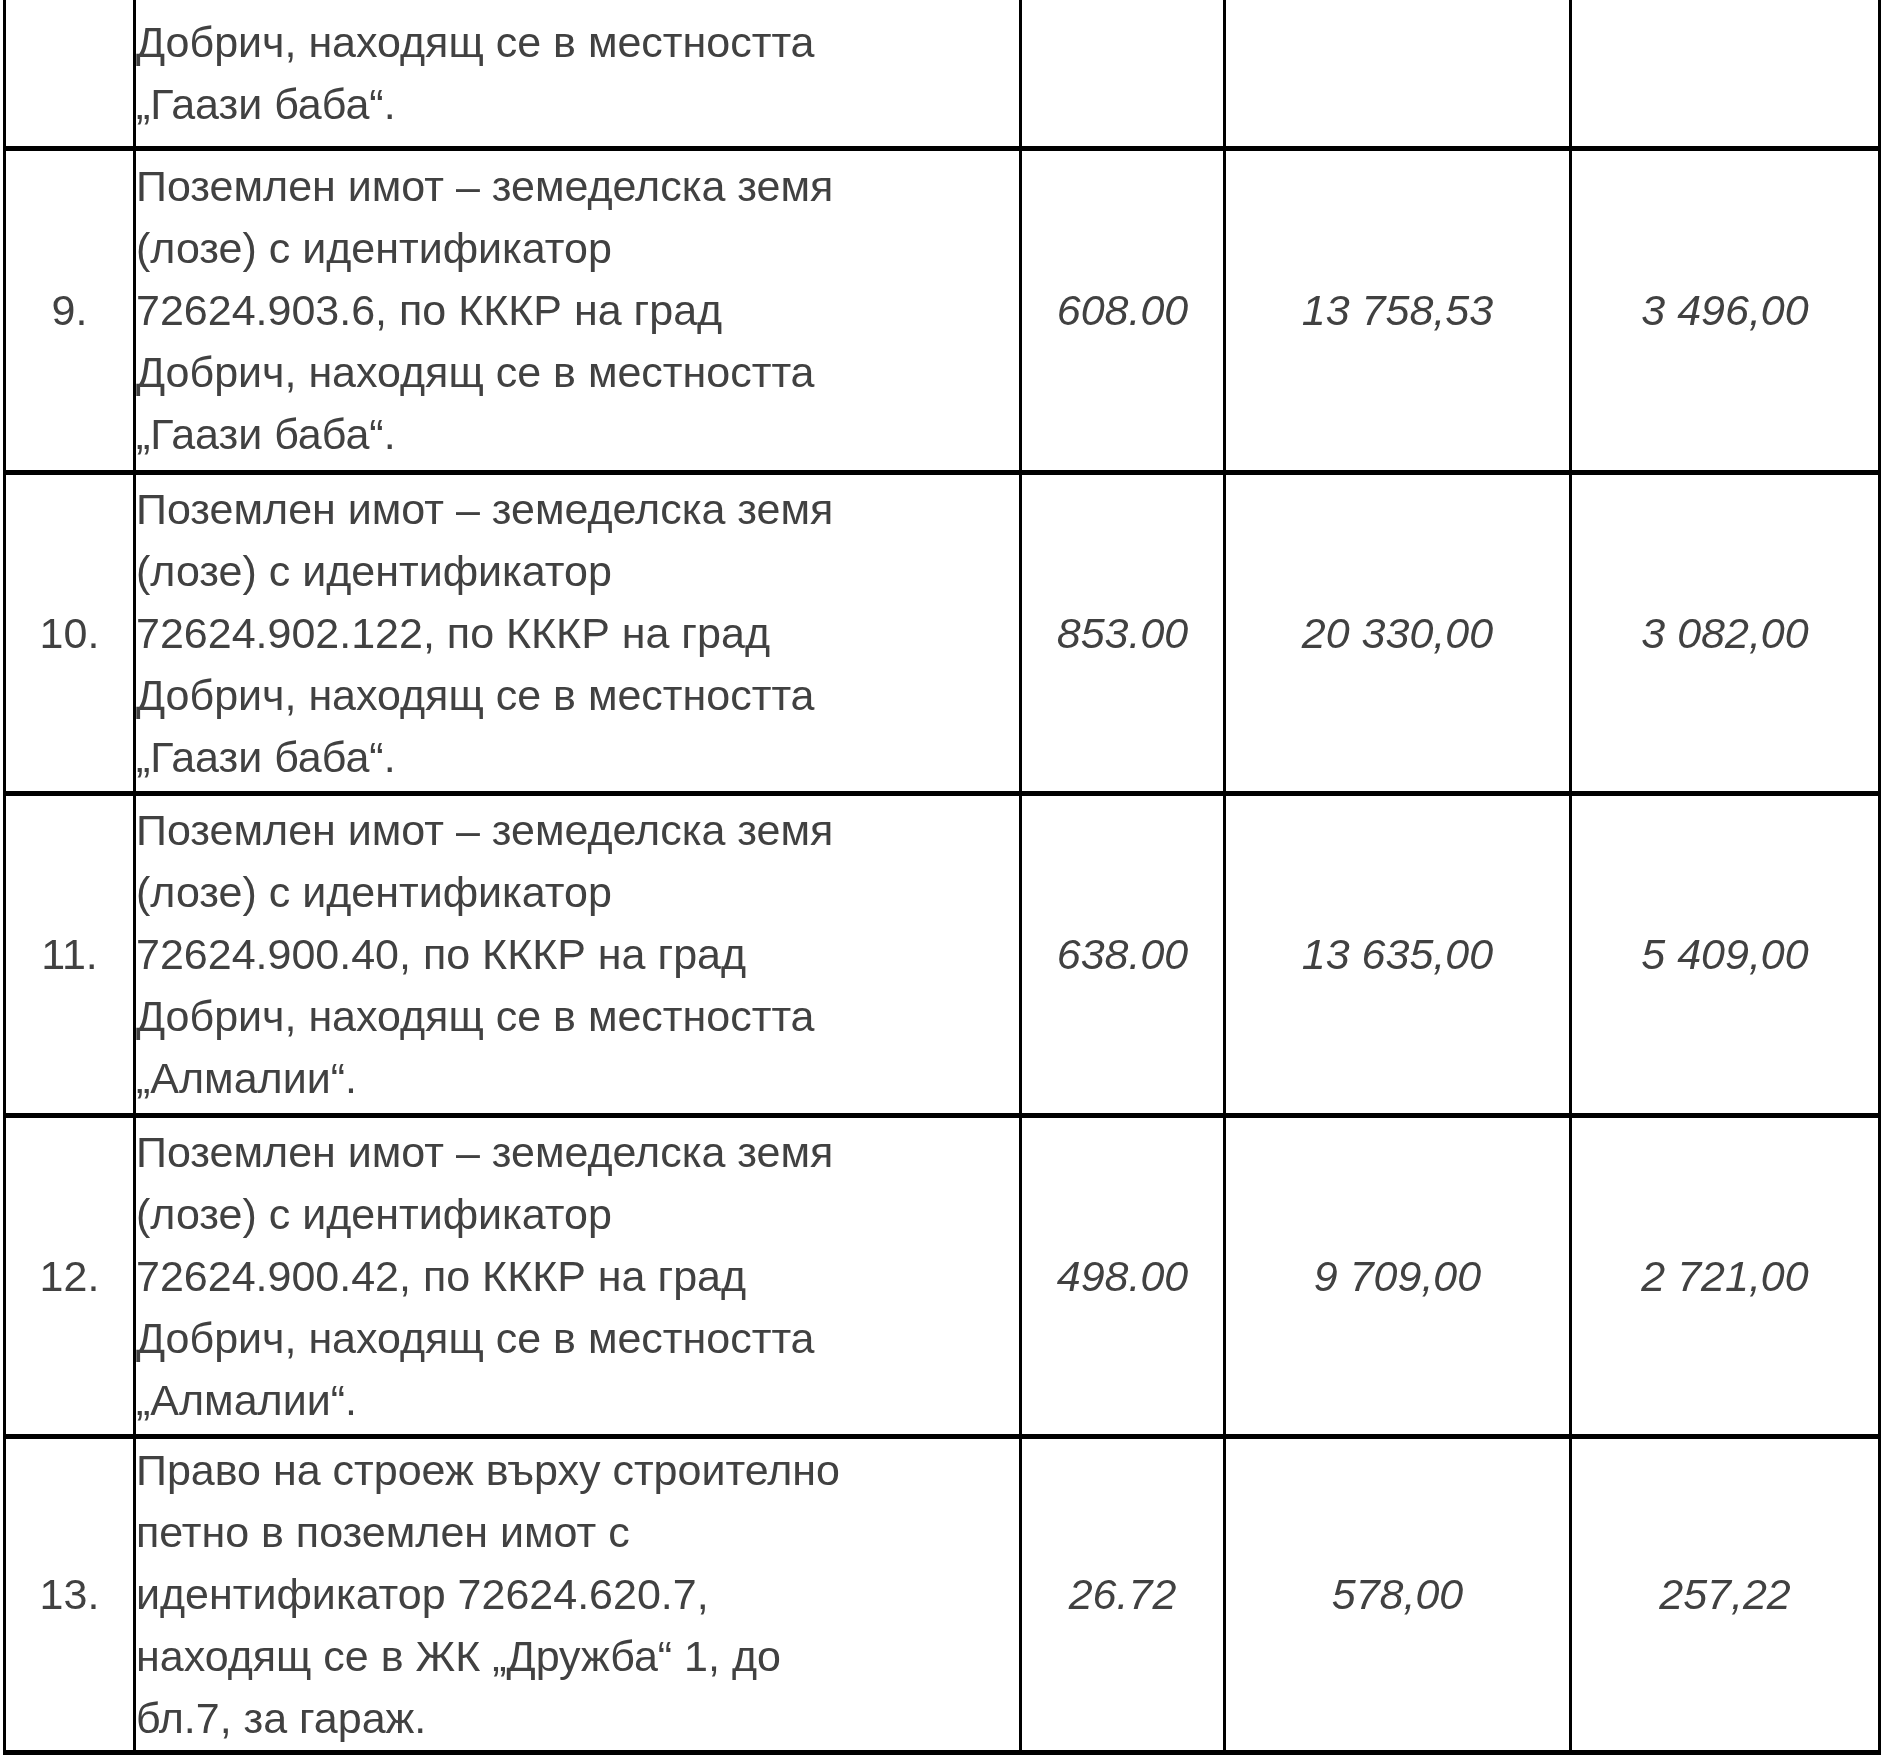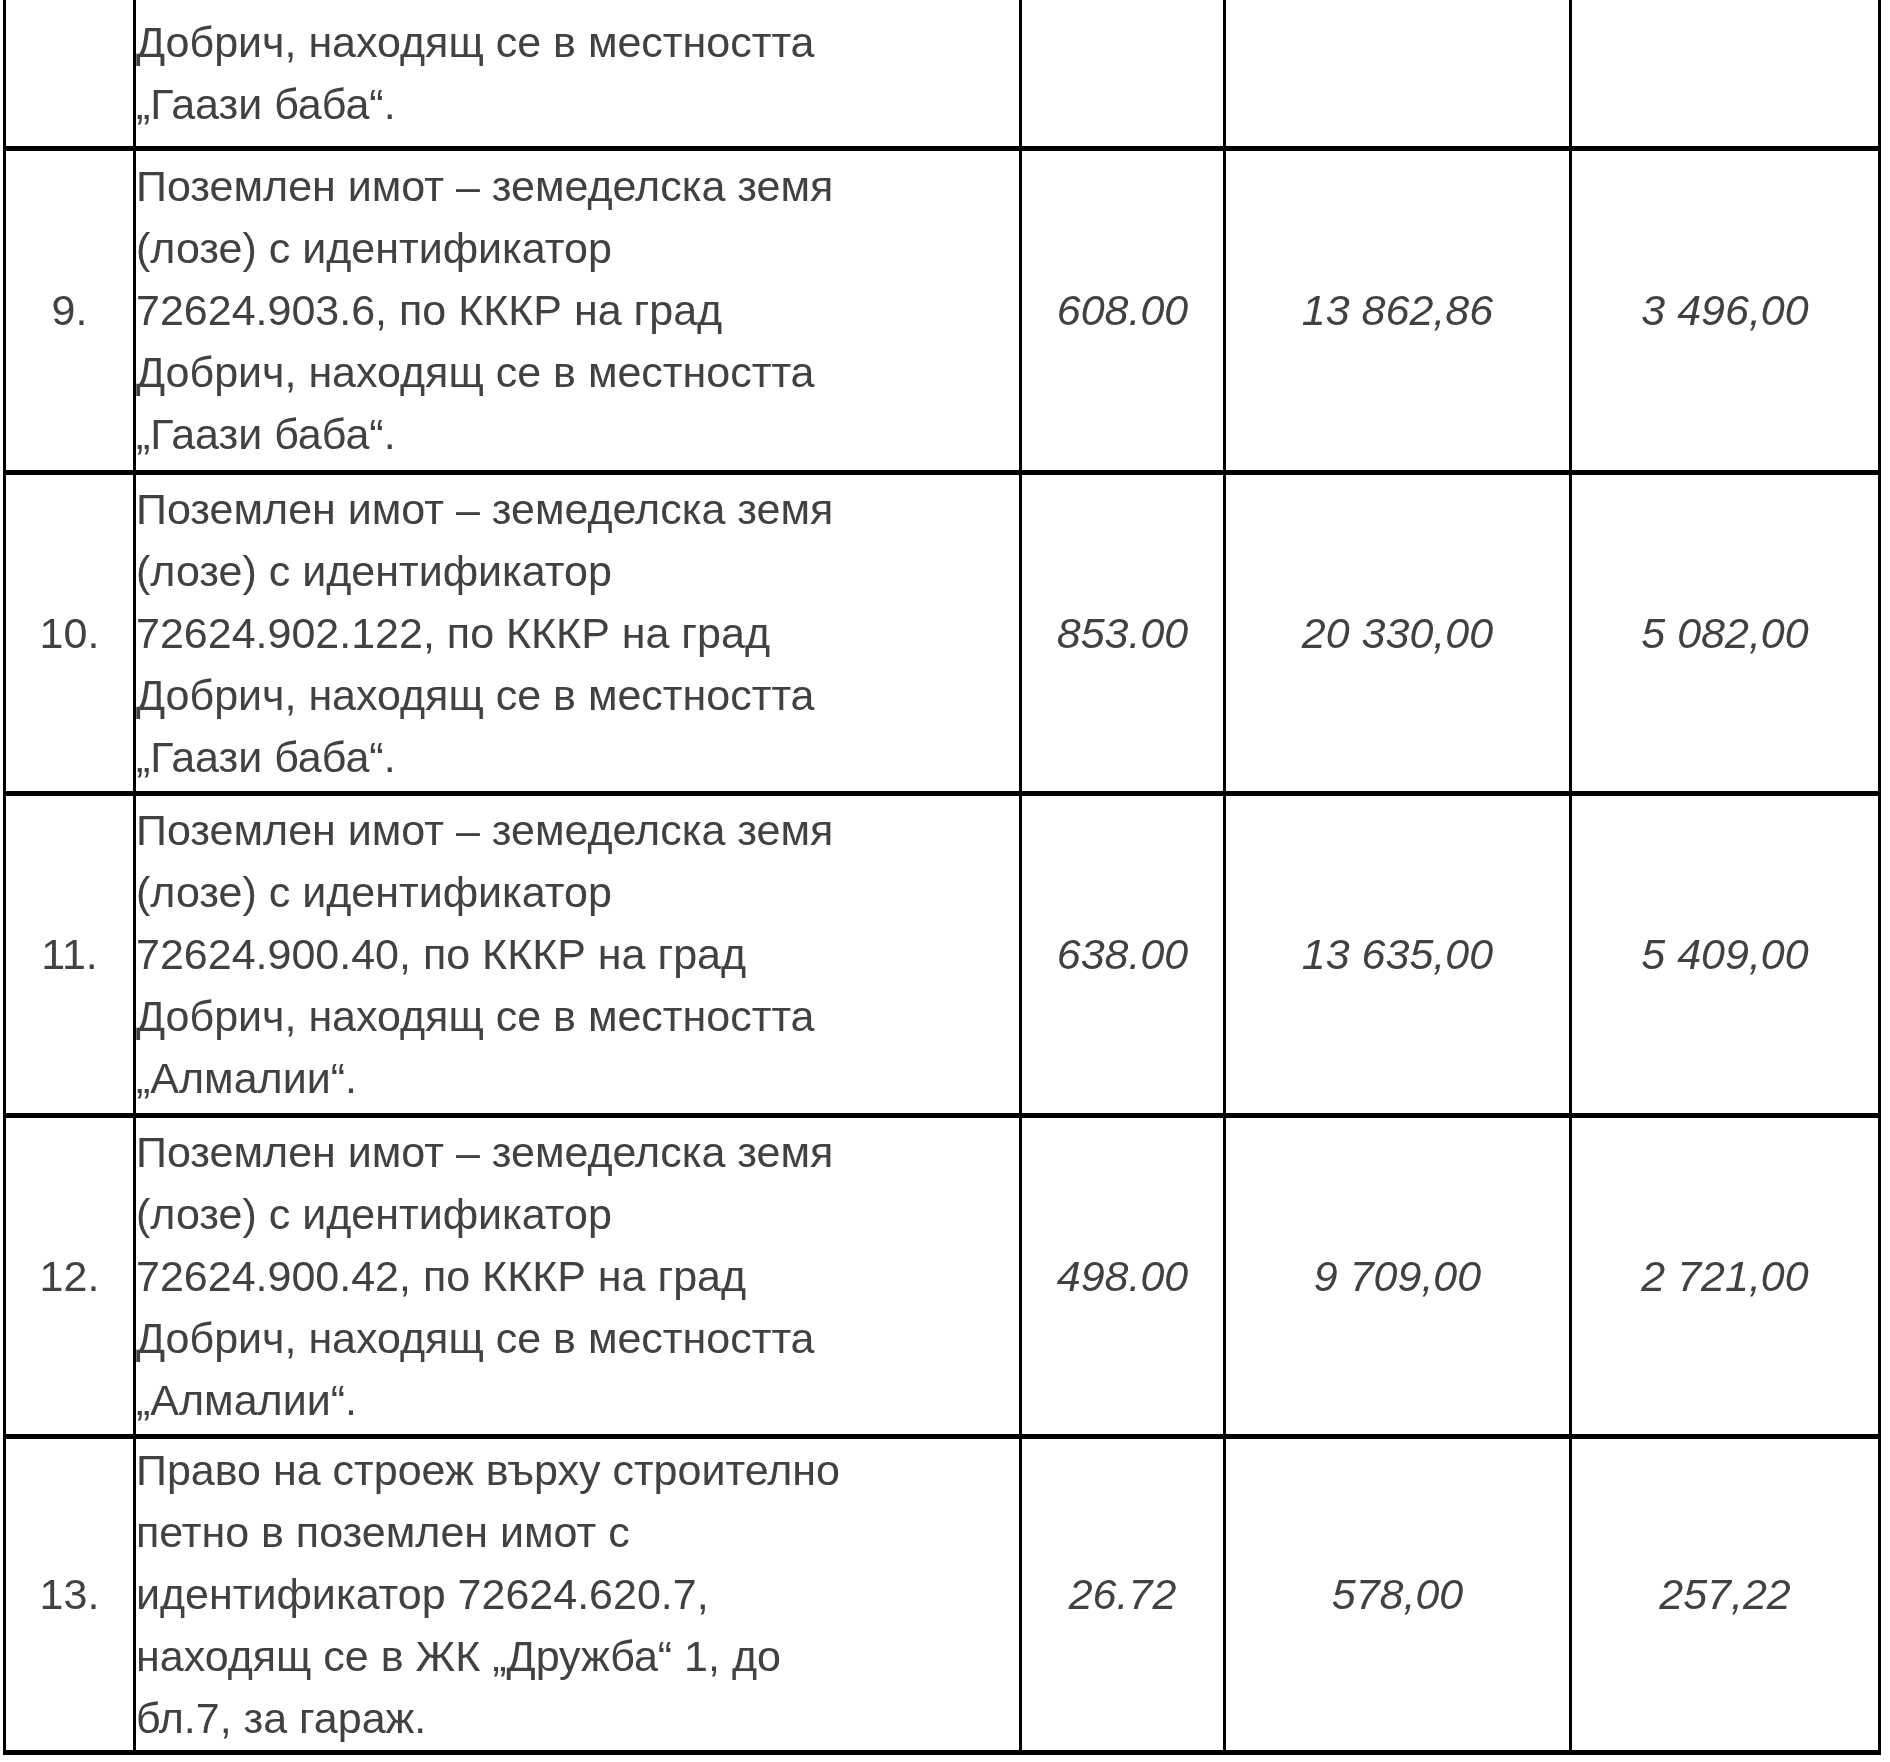--- a/index.html
+++ b/index.html
@@ -73,33 +73,33 @@
       <td class="val-cell"></td>
     </tr>
     <tr style="height:324px">
       <td class="num-cell">9.</td>
       <td class="desc-cell">Поземлен имот – земеделска земя
 (лозе) с идентификатор
 72624.903.6, по КККР на град
 Добрич, находящ се в местността
 „Гаази баба“.</td>
       <td class="val-cell">608.00</td>
-      <td class="val-cell">13 862,86</td>
+      <td class="val-cell">13 758,53</td>
       <td class="val-cell">3 496,00</td>
     </tr>
     <tr style="height:321px">
       <td class="num-cell">10.</td>
       <td class="desc-cell">Поземлен имот – земеделска земя
 (лозе) с идентификатор
 72624.902.122, по КККР на град
 Добрич, находящ се в местността
 „Гаази баба“.</td>
       <td class="val-cell">853.00</td>
       <td class="val-cell">20 330,00</td>
-      <td class="val-cell">5 082,00</td>
+      <td class="val-cell">3 082,00</td>
     </tr>
     <tr style="height:322px">
       <td class="num-cell">11.</td>
       <td class="desc-cell">Поземлен имот – земеделска земя
 (лозе) с идентификатор
 72624.900.40, по КККР на град
 Добрич, находящ се в местността
 „Алмалии“.</td>
       <td class="val-cell">638.00</td>
       <td class="val-cell">13 635,00</td>

